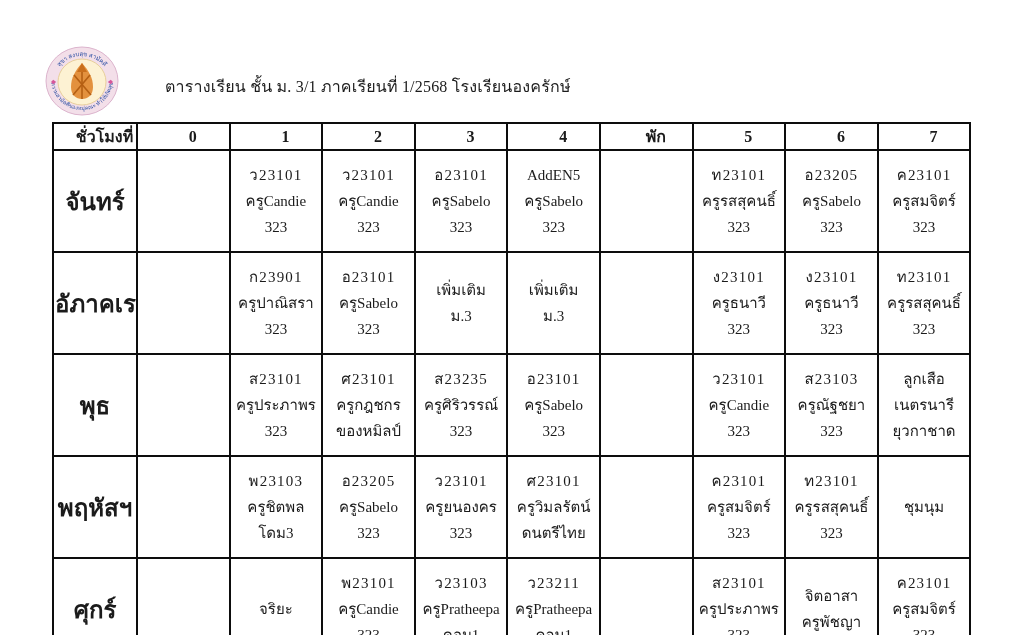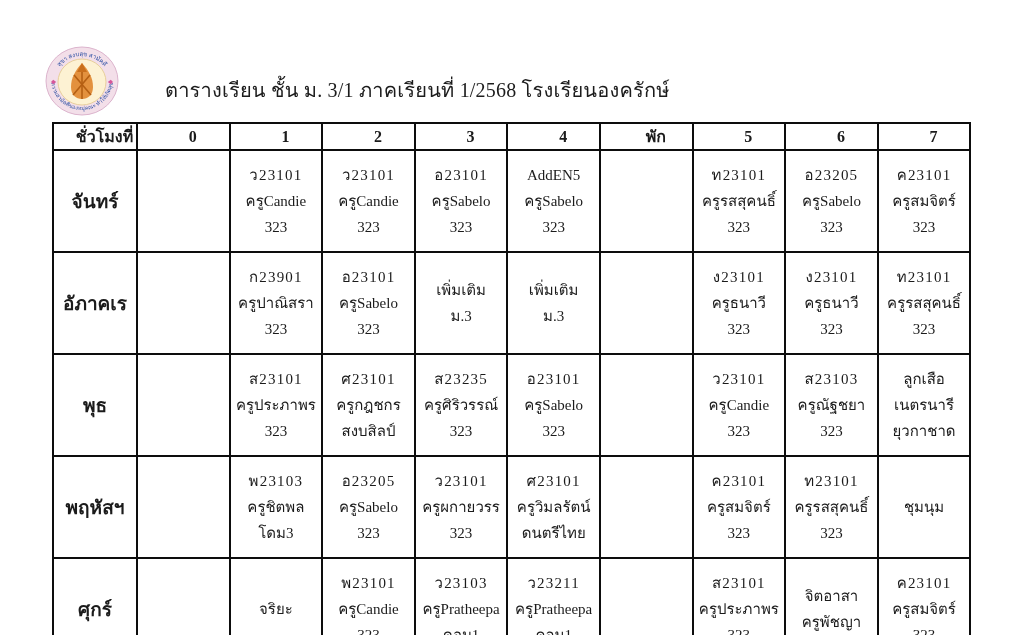--- a/index.html
+++ b/index.html
@@ -8,41 +8,41 @@
     width:1024px; height:635px;
     background:#ffffff;
     font-family:"Liberation Serif","DejaVu Serif",serif;
     color:#1b1b1b;
     position:relative;
     overflow:hidden;
   }
   .logo-wrap { position:absolute; left:44px; top:45px; width:76px; height:72px; }
   .page-title {
     position:absolute; left:165px; top:74px;
-    font-size:20px; letter-spacing:0.2px; color:#1c1c1c;
+    font-size:16px; letter-spacing:0.2px; color:#1c1c1c;
     white-space:nowrap;
   }
   table.timetable {
     position:absolute; left:52px; top:122px;
     width:918px;
     border-collapse:collapse;
     table-layout:fixed;
   }
   .timetable th, .timetable td {
     border:2px solid #0d0d0d;
     text-align:center;
     vertical-align:middle;
     padding:0 1px;
     overflow:hidden;
   }
   .period-row th { height:26px; font-size:16px; font-weight:700;padding-left:20px; }
   .time-row td { height:34px; font-size:13.5px; font-weight:700; letter-spacing:0.4px; white-space:nowrap; }
   .time-row td.row-label { font-size:15px; letter-spacing:0; }
   .day-row td, .day-row th { height:102px; }
-  .day-name { font-size:19px; font-weight:700;margin-left:46px; }
+  .day-name { font-size:24px; font-weight:700;margin-left:46px; }
   .cell-line { font-size:15px; line-height:26px; white-space:nowrap; }
   .cell-line.code { letter-spacing:1.2px; }
 </style>
 </head>
 <body>
 
 <div class="logo-wrap">
   <svg width="76" height="72" viewBox="0 0 76 72">
     <defs>
       <path id="arcTop" d="M 10,38 A 28,27 0 0 1 66,38"></path>
@@ -180,21 +180,21 @@
         <th class="day-name">พุธ</th>
         <td></td>
         <td>
           <div class="cell-line code">ส23101</div>
           <div class="cell-line">ครูประภาพร</div>
           <div class="cell-line">323</div>
         </td>
         <td>
           <div class="cell-line code">ศ23101</div>
           <div class="cell-line">ครูกฎชกร</div>
-          <div class="cell-line">สงบสิลป์</div>
+          <div class="cell-line">ของหมิลป์</div>
         </td>
         <td>
           <div class="cell-line code">ส23235</div>
           <div class="cell-line">ครูศิริวรรณ์</div>
           <div class="cell-line">323</div>
         </td>
         <td>
           <div class="cell-line code">อ23101</div>
           <div class="cell-line">ครูSabelo</div>
           <div class="cell-line">323</div>
@@ -224,21 +224,21 @@
           <div class="cell-line">ครูชิตพล</div>
           <div class="cell-line">โดม3</div>
         </td>
         <td>
           <div class="cell-line code">อ23205</div>
           <div class="cell-line">ครูSabelo</div>
           <div class="cell-line">323</div>
         </td>
         <td>
           <div class="cell-line code">ว23101</div>
-          <div class="cell-line">ครูผกายวรร</div>
+          <div class="cell-line">ครูยนองคร</div>
           <div class="cell-line">323</div>
         </td>
         <td>
           <div class="cell-line code">ศ23101</div>
           <div class="cell-line">ครูวิมลรัตน์</div>
           <div class="cell-line">ดนตรีไทย</div>
         </td>
         <td></td>
         <td>
           <div class="cell-line code">ค23101</div>

